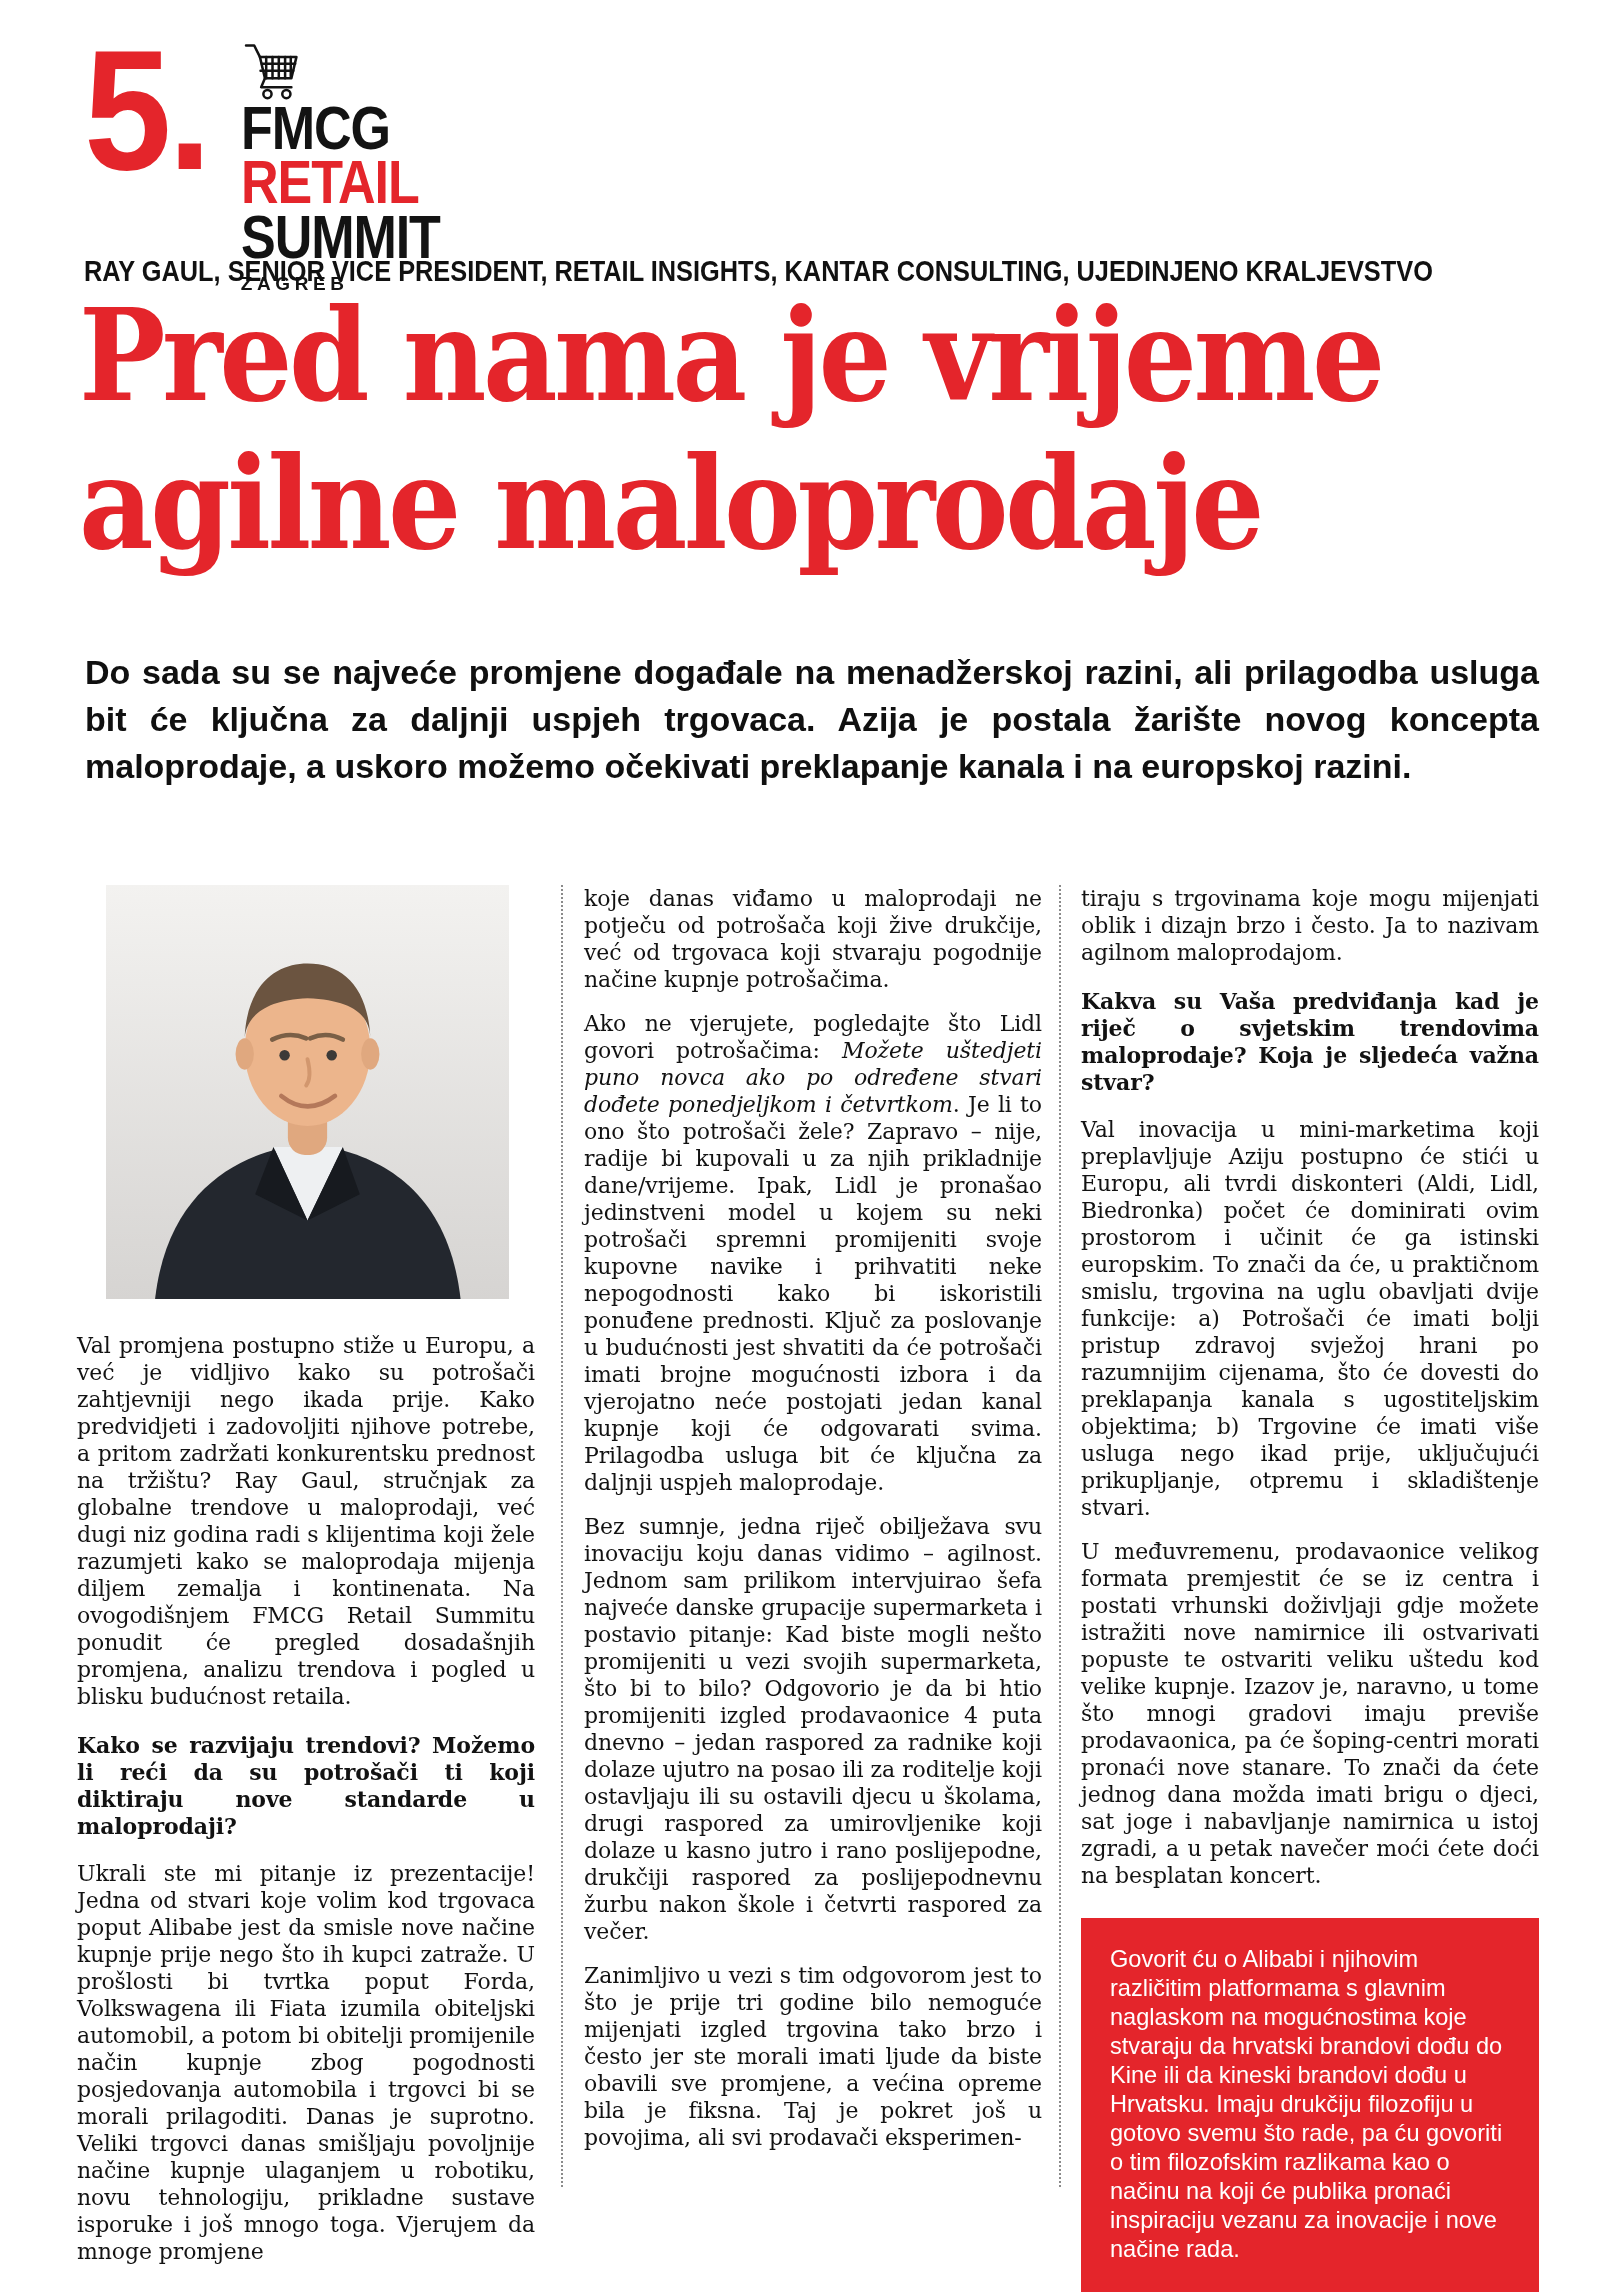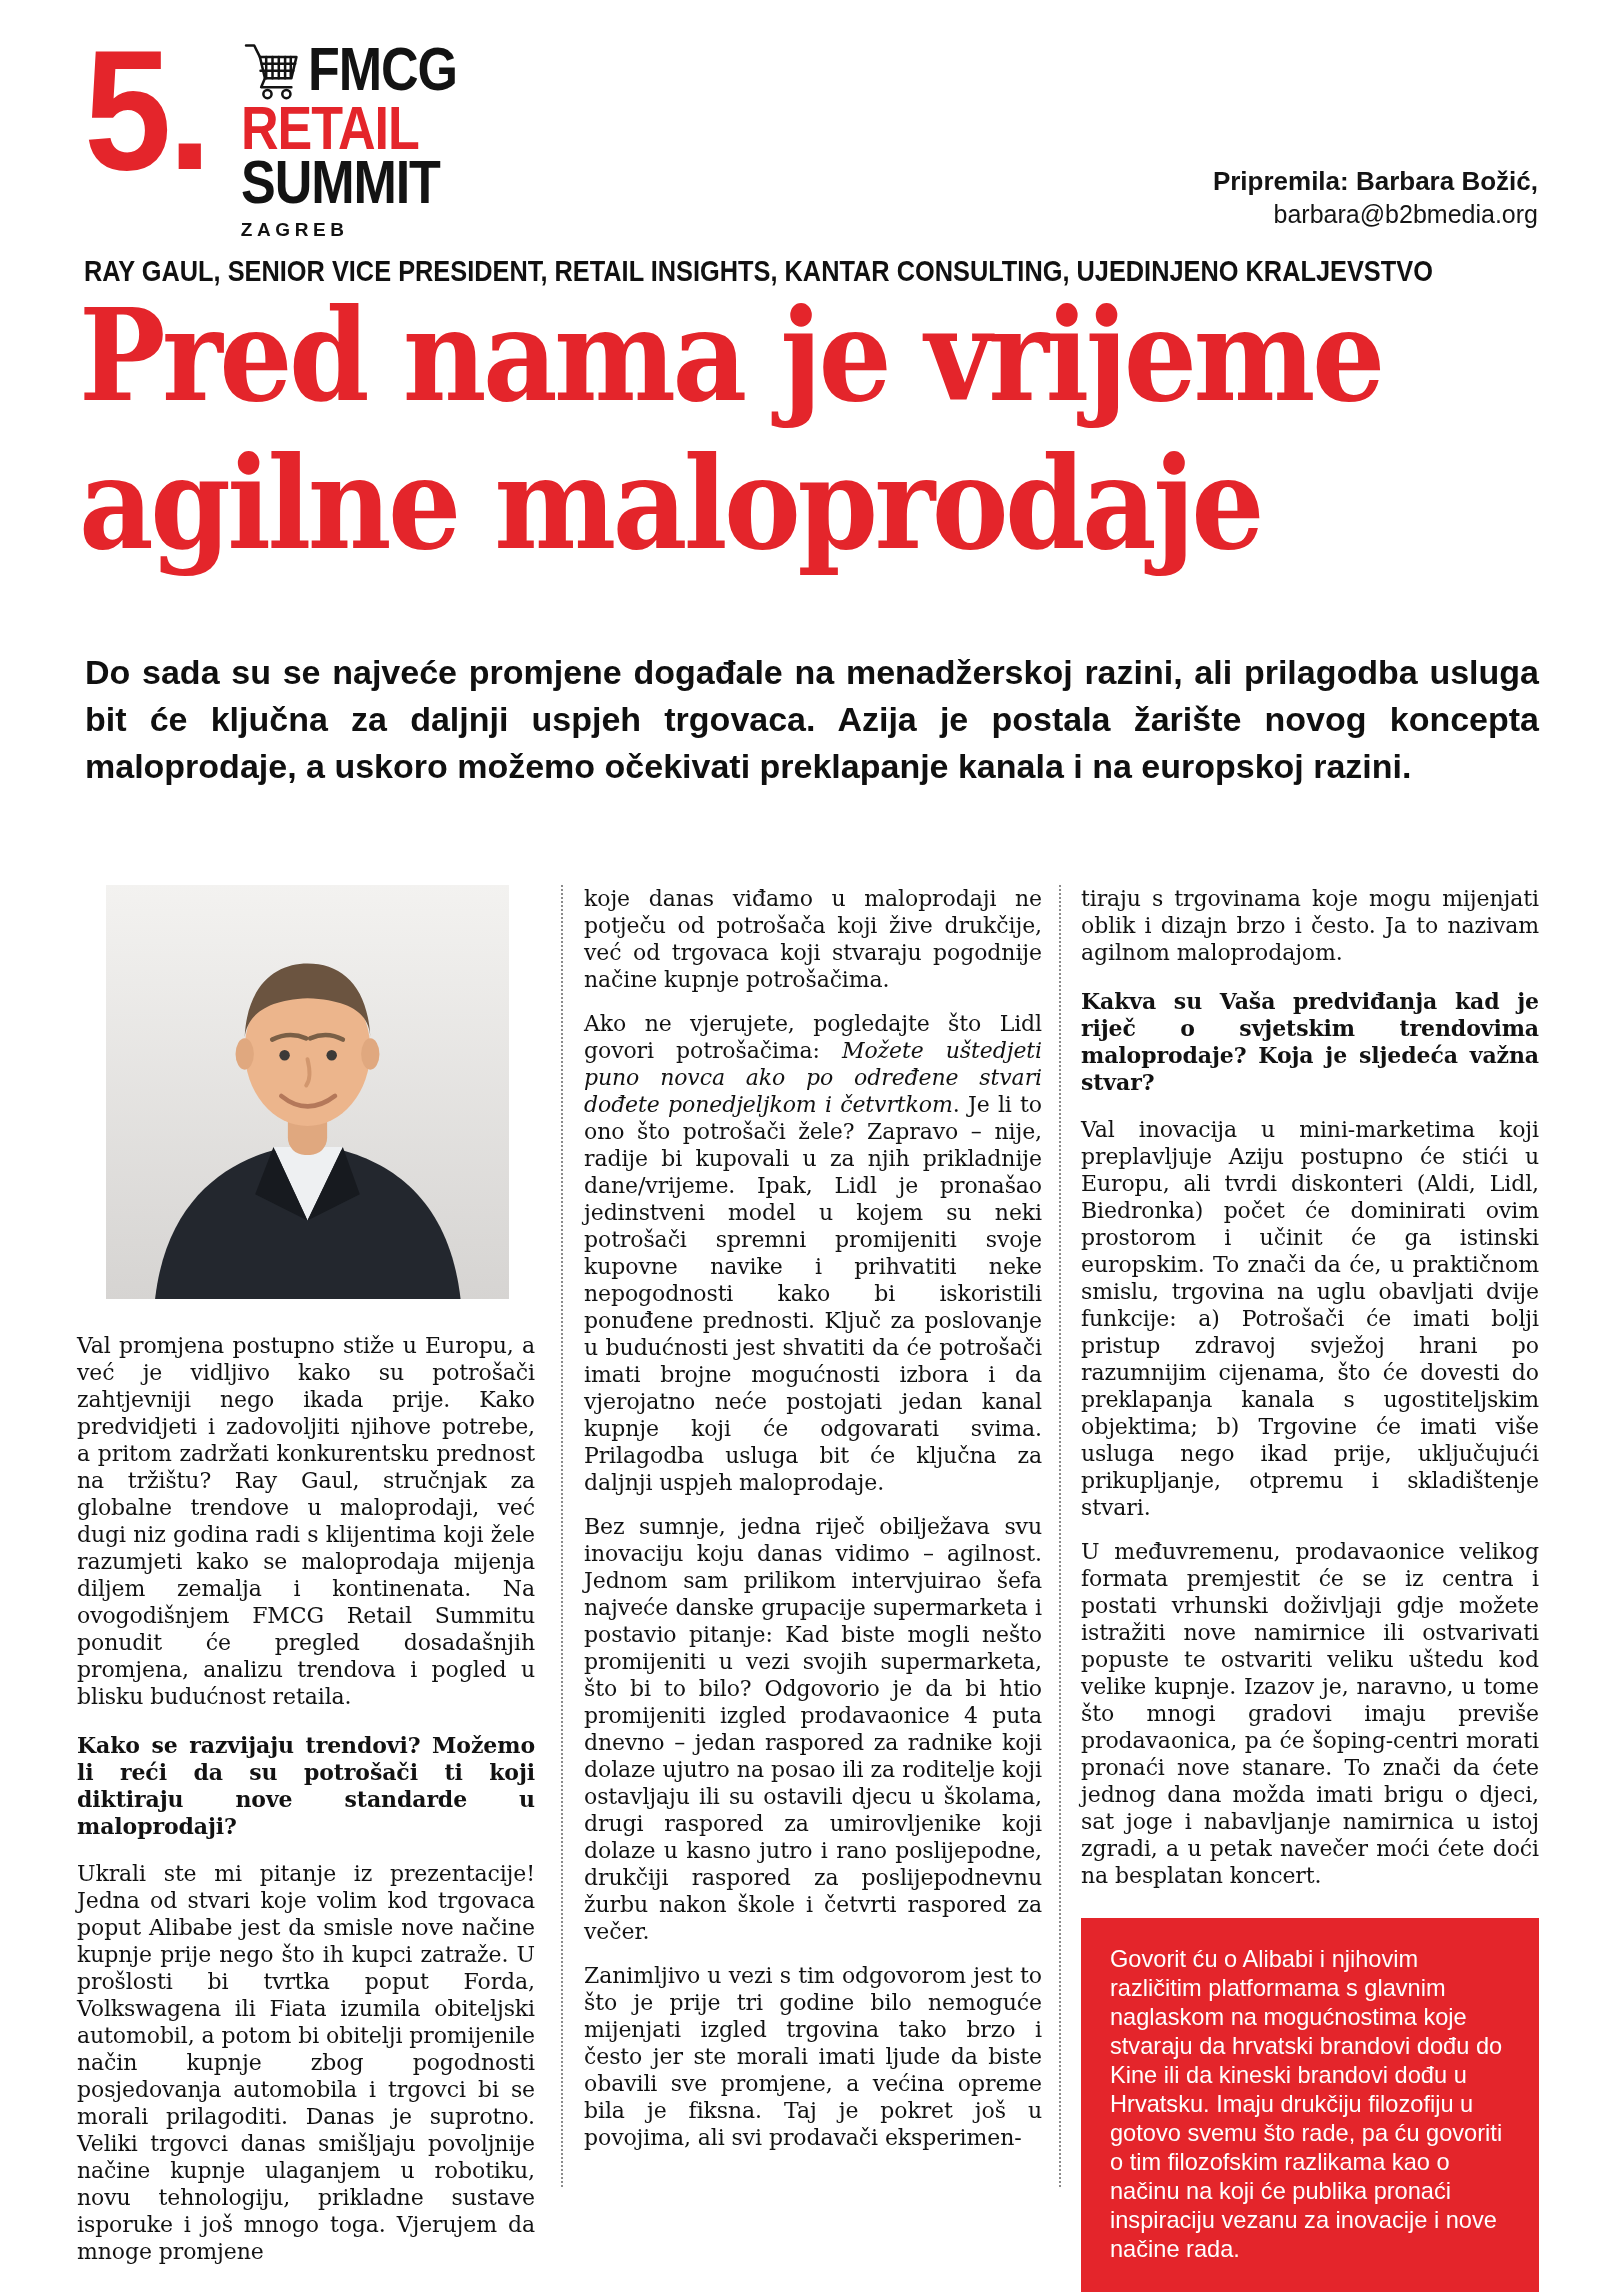--- a/index.html
+++ b/index.html
@@ -7,21 +7,21 @@
     position:relative; width:1623px; height:2295px; background:#ffffff;
     overflow:hidden; font-family:"Liberation Sans", sans-serif; color:#141414;
   }
   
   #masthead { position:absolute; left:84px; top:31px; display:flex; align-items:flex-start; }
   #edition-number {
     color:#e4252b; font-weight:bold; font-size:171px; line-height:0.92;
     letter-spacing:-3.9px; transform:scaleX(0.92); transform-origin:left top;
   }
   #logo-stack { margin-left:22px; padding-top:6.5px; }
-  #logo-row1 { display:flex; align-items:center; }
+  #logo-row1 { display:flex; align-items:flex-start;flex-direction:column; }
   #cart-icon { width:63px; height:63px; margin-right:3.9px; }
   .logo-word {
     font-weight:bold; font-size:62px; line-height:0.88; letter-spacing:-1.3px;
     transform:scaleX(0.84); transform-origin:left top; white-space:nowrap;
   }
   .logo-black { color:#131313; }
   .logo-red { color:#e4252b; }
   #logo-city { margin-top:9.2px; font-weight:bold; font-size:19px; letter-spacing:4.6px; color:#131313; }
   
   #credit { position:absolute; right:85px; top:164px; text-align:right; line-height:1.32; }
@@ -107,24 +107,20 @@
           <circle cx="72" cy="89" r="6.5"></circle>
         </svg>
         <div class="logo-word logo-black">FMCG</div>
       </div>
       <div class="logo-word logo-red">RETAIL</div>
       <div class="logo-word logo-black">SUMMIT</div>
       <div id="logo-city">ZAGREB</div>
     </div>
   </div>
 
-  <div id="credit">
-    <div id="credit-author">Pripremila: Barbara Božić,</div>
-    <div id="credit-email">barbara@b2bmedia.org</div>
-  </div>
 
   <div id="kicker">RAY GAUL, SENIOR VICE PRESIDENT, RETAIL INSIGHTS, KANTAR CONSULTING, UJEDINJENO KRALJEVSTVO</div>
 
   <div id="headline">
     <div>Pred nama je vrijeme</div>
     <div>agilne maloprodaje</div>
   </div>
 
   <div id="deck">Do sada su se najveće promjene događale na menadžerskoj razini, ali prilagodba usluga bit će ključna za daljnji uspjeh trgovaca. Azija je postala žarište novog koncepta maloprodaje, a uskoro možemo očekivati preklapanje kanala i na europskoj razini.</div>
 

